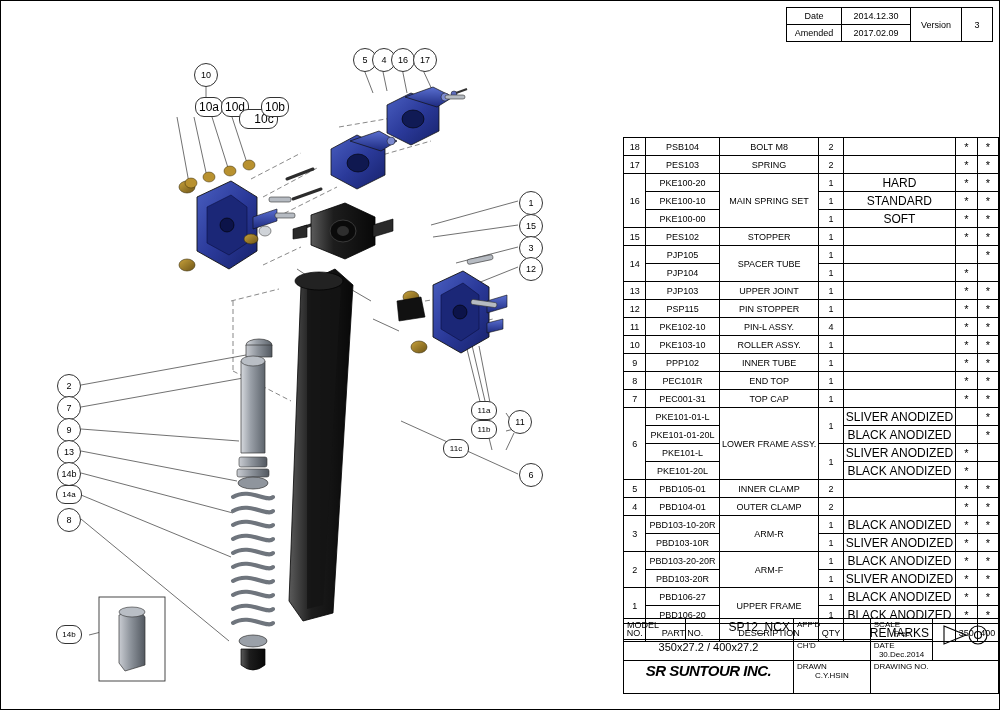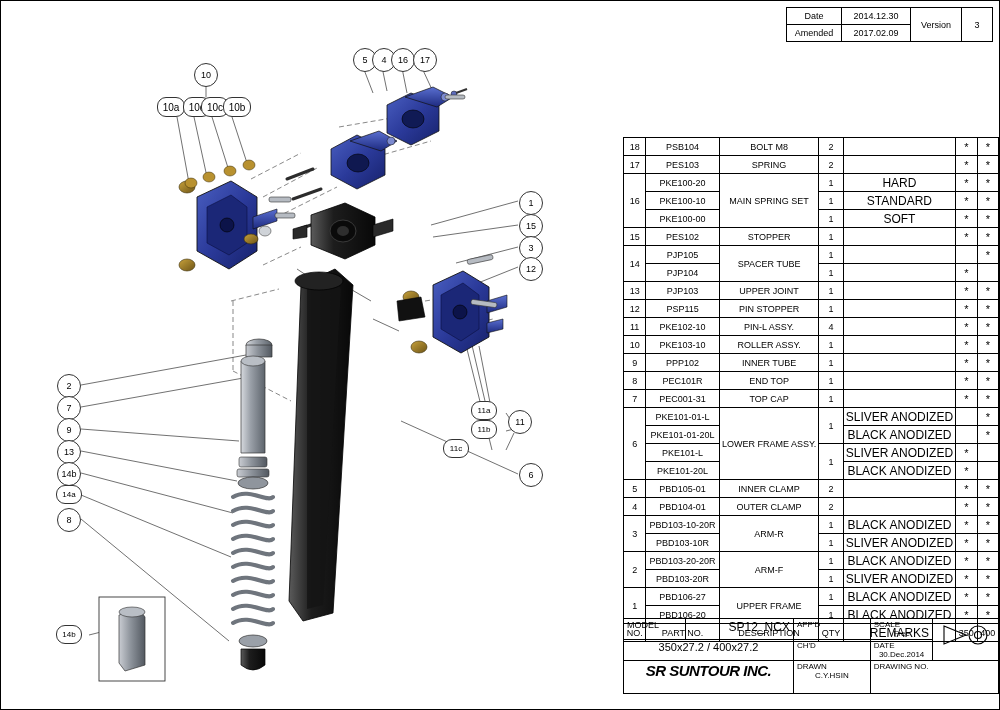--- a/index.html
+++ b/index.html
@@ -41,21 +41,21 @@
   .brand{font-style:italic;font-weight:bold;font-size:15px;text-align:center;letter-spacing:-.5px;}
 
   
   #draw{position:absolute;left:0;top:0;width:620px;height:710px;}
   #draw svg{display:block;}
 
   
   .cal{position:absolute;border:1px solid #333;border-radius:50%;background:#fff;font-size:9px;
        display:flex;align-items:center;justify-content:center;color:#000;}
   .cal.m{width:22px;height:22px;font-size:9px;}
-  .cal.w{width:26px;height:18px;border-radius:9px;font-size:10px;}
+  .cal.w{width:26px;height:18px;border-radius:9px;font-size:12px;margin-left:38px;}
   .cal.w2{width:24px;height:17px;border-radius:9px;font-size:8px;text-align:center;}
 </style>
 </head>
 <body>
 
 <div id="sheet">
 
 
   <table id="rev">
     <tbody>
@@ -275,21 +275,21 @@
   </div>
 
   <div class="cal m" style="left:352px;top:47px;">5</div>
   <div class="cal m" style="left:371px;top:47px;">4</div>
   <div class="cal m" style="left:390px;top:47px;">16</div>
   <div class="cal m" style="left:412px;top:47px;">17</div>
 
   <div class="cal m" style="left:193px;top:62px;">10</div>
   <div class="cal w" style="left:156px;top:96px;">10a</div>
   <div class="cal w" style="left:182px;top:96px;">10d</div>
-  <div class="cal w" style="left:200px;top:96px;">10c</div>
+  <div class="cal w" style="left:200px;top:108px;padding-left:11px;">10c</div>
   <div class="cal w" style="left:222px;top:96px;">10b</div>
 
   <div class="cal m" style="left:518px;top:190px;">1</div>
   <div class="cal m" style="left:518px;top:213px;">15</div>
   <div class="cal m" style="left:518px;top:235px;">3</div>
   <div class="cal m" style="left:518px;top:256px;">12</div>
   <div class="cal m" style="left:518px;top:462px;">6</div>
 
   <div class="cal w2" style="left:470px;top:400px;">11a</div>
   <div class="cal w2" style="left:470px;top:419px;">11b</div>

